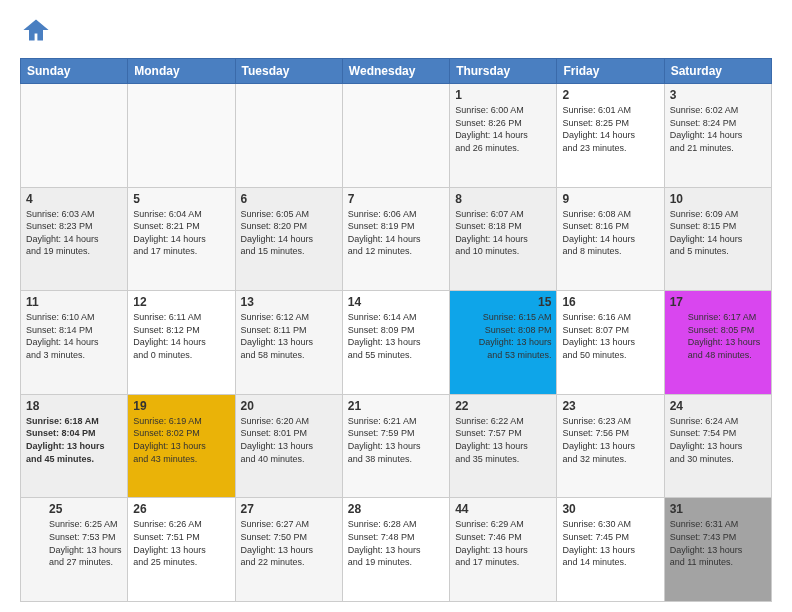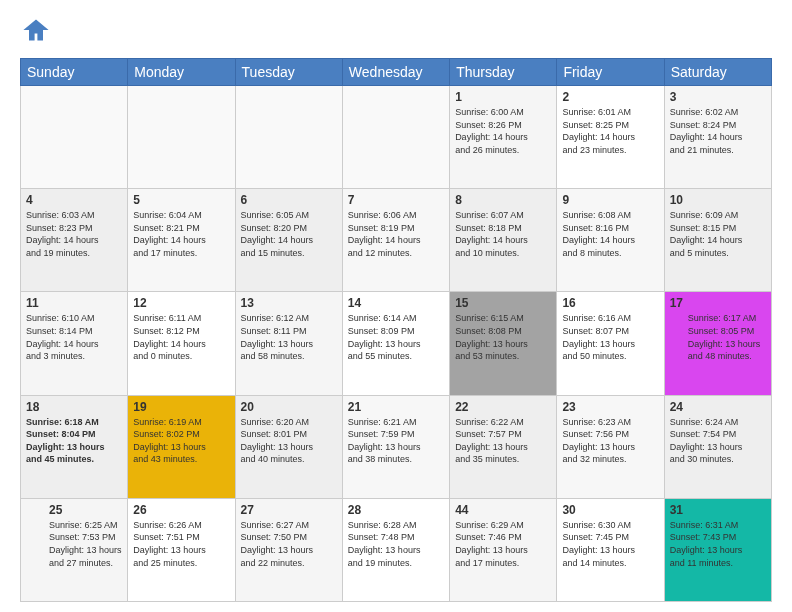--- a/index.html
+++ b/index.html
@@ -61,22 +61,22 @@
     }
     table {
       width: 100%;
       border-collapse: collapse;
       flex: 1;
       table-layout: fixed;
     }
     thead tr th {
       background-color: #4a7fc1;
       color: white;
-      font-size: 14px;
-      font-weight: normal;
+      font-size: 12px;
+      font-weight: bold;
       text-align: left;
       padding: 5px 6px;
       border: 1px solid #3a6aaa;
     }
     tbody tr td {
       border: 1px solid #ccc;
       vertical-align: top;
       padding: 4px 5px;
       font-size: 9.5px;
       color: #333;
@@ -243,21 +243,21 @@
 Daylight: 13 hours
 and 58 minutes.</div>
             </td>
             <td style="background: rgb(255, 255, 255);">
               <span class="day-num">14</span>
               <div class="day-info" style="white-space: pre-line;">Sunrise: 6:14 AM
 Sunset: 8:09 PM
 Daylight: 13 hours
 and 55 minutes.</div>
             </td>
-            <td style="background: #a3a3a3;">
+            <td style="background: #0ea5e9; text-align: right;">
               <span class="day-num">15</span>
               <div class="day-info" style="white-space: pre-line;">Sunrise: 6:15 AM
 Sunset: 8:08 PM
 Daylight: 13 hours
 and 53 minutes.</div>
             </td>
             <td style="background: rgb(255, 255, 255);">
               <span class="day-num">16</span>
               <div class="day-info" style="white-space: pre-line;">Sunrise: 6:16 AM
 Sunset: 8:07 PM
@@ -359,21 +359,21 @@
 Daylight: 13 hours
 and 17 minutes.</div>
             </td>
             <td style="background: rgb(255, 255, 255);">
               <span class="day-num">30</span>
               <div class="day-info" style="white-space: pre-line;">Sunrise: 6:30 AM
 Sunset: 7:45 PM
 Daylight: 13 hours
 and 14 minutes.</div>
             </td>
-            <td style="background: #14b8a6;">
+            <td style="background: #a3a3a3;">
               <span class="day-num">31</span>
               <div class="day-info" style="white-space: pre-line;">Sunrise: 6:31 AM
 Sunset: 7:43 PM
 Daylight: 13 hours
 and 11 minutes.</div>
             </td>
           </tr>
         </tbody>
     </table>
   </div>

